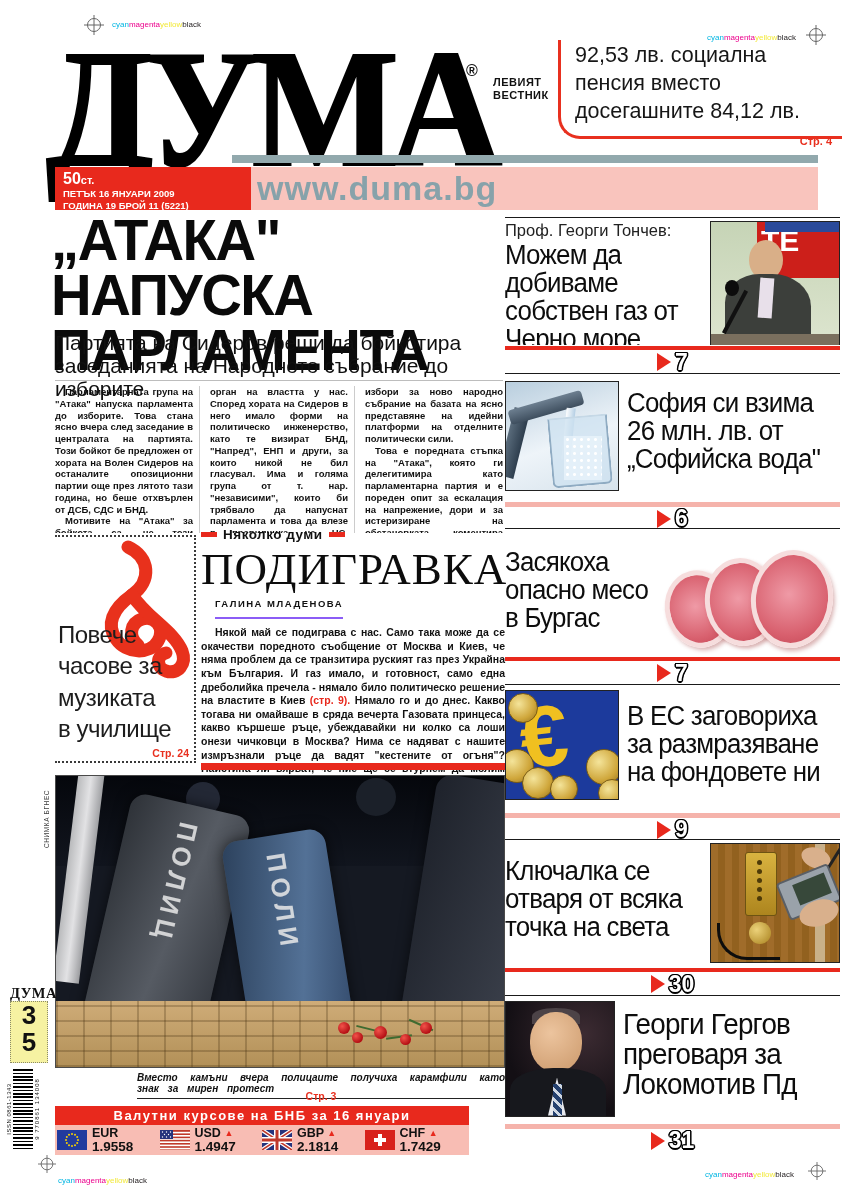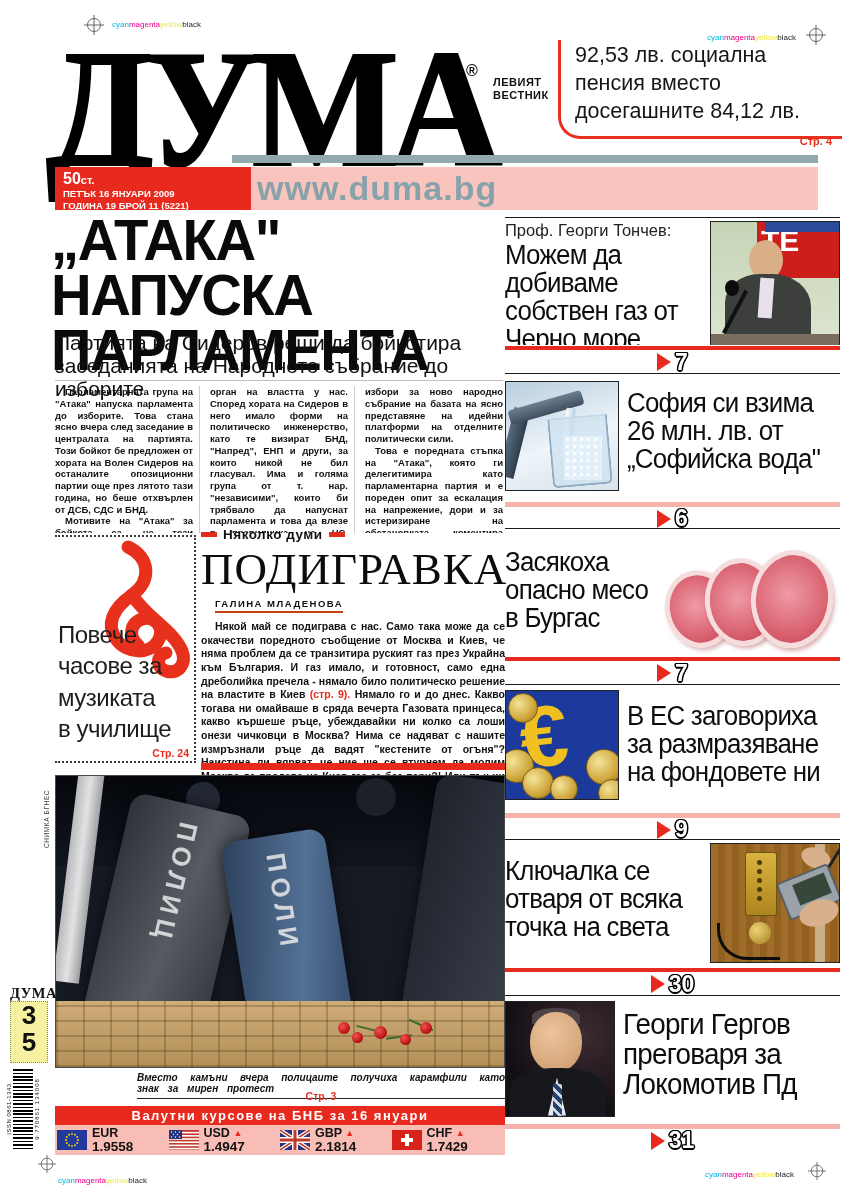--- a/index.html
+++ b/index.html
@@ -51,21 +51,21 @@
   #music-text{position:absolute;left:3px;bottom:17px;font-size:24px;line-height:1.3;color:#1d1d1d;letter-spacing:-.5px;}
   #music-page{position:absolute;right:5px;bottom:2px;color:#e8301f;font-weight:bold;font-size:10.5px;}
 
   
   #opinion{left:201px;top:527px;width:304px;}
   #op-head{display:flex;align-items:center;gap:6px;}
   .red-dash{width:16px;height:5px;background:#e8291d;}
   #op-label{font-weight:bold;font-size:13.5px;letter-spacing:.5px;}
   #op-title{font-family:"Liberation Serif","DejaVu Serif",serif;font-size:45px;line-height:1;margin-top:5px;letter-spacing:1px;color:#0c0c0c;}
   #op-author{margin:6px 0 0 14px;display:inline-block;font-size:9.5px;font-weight:bold;letter-spacing:1.5px;
-    border-bottom:2px solid #c2410c;padding-bottom:2px;}
+    border-bottom:2px solid #8b5cf6;padding-bottom:8px;}
   #op-body{margin-top:7px;font-size:10.5px;font-weight:bold;line-height:1.3;text-align:justify;}
   #op-body p{margin:0;text-indent:14px;}
   .redtext{color:#e8291d;}
   #op-bar{left:201px;top:763px;width:304px;height:7px;background:#e8291d;}
 
   
   #photo{left:55px;top:775px;width:450px;height:293px;background:#151922;border:1px solid #4a4a4a;overflow:hidden;box-sizing:border-box;}
   .crowd{position:absolute;left:0;top:0;width:100%;height:90px;background:linear-gradient(#05070c,#11151e);}
   .fig{position:absolute;border-radius:50%;background:#232835;}
   .pillar{position:absolute;left:10px;top:-8px;width:26px;height:215px;background:linear-gradient(90deg,#b9babc,#e2e2e4,#9fa0a3);transform:rotate(7deg);}
@@ -146,21 +146,21 @@
   .art-lock .stylus{position:absolute;right:6px;top:0px;width:2.5px;height:34px;background:#222;transform:rotate(32deg);}
 
   .art-port{width:108px;height:114px;background:radial-gradient(circle at 72% 28%,#3c2b32,#130f14 70%);}
   .art-port .head{position:absolute;left:24px;top:10px;width:52px;height:60px;border-radius:48%;background:radial-gradient(circle at 40% 35%,#ecc49e,#d3a377 75%);}
   .art-port .hair{position:absolute;left:26px;top:6px;width:48px;height:16px;border-radius:50% 50% 0 0;background:#4c4347;}
   .art-port .suit{position:absolute;left:4px;bottom:0;width:96px;height:48px;border-radius:45% 45% 0 0;background:#17181d;}
   .art-port .shirt{position:absolute;left:42px;bottom:0;width:18px;height:38px;background:#e7e9ee;clip-path:polygon(50% 0,0 100%,100% 100%);}
   .art-port .tie{position:absolute;left:47px;bottom:0;width:9px;height:32px;background:repeating-linear-gradient(45deg,#24406e 0 4px,#cfd7e2 4px 7px);}
 
   
-  #currency{left:55px;top:1106px;width:450px;}
+  #currency{left:55px;top:1106px;width:414px;}
   #cur-head{height:19px;background:#e8291d;color:#fff;font-weight:bold;font-size:13px;letter-spacing:1.5px;
     text-align:center;line-height:19px;}
   #cur-body{height:30px;background:#f8bdb4;display:flex;align-items:center;padding:0 2px;}
   .cur-item{display:flex;align-items:center;gap:5px;width:112px;}
   .cur-text{line-height:1;}
   .cur-code{font-size:12.5px;font-weight:bold;}
   .cur-val{font-size:13.5px;font-weight:bold;margin-top:1px;}
   .up{color:#e8291d;font-size:9px;vertical-align:1px;}
 
   

